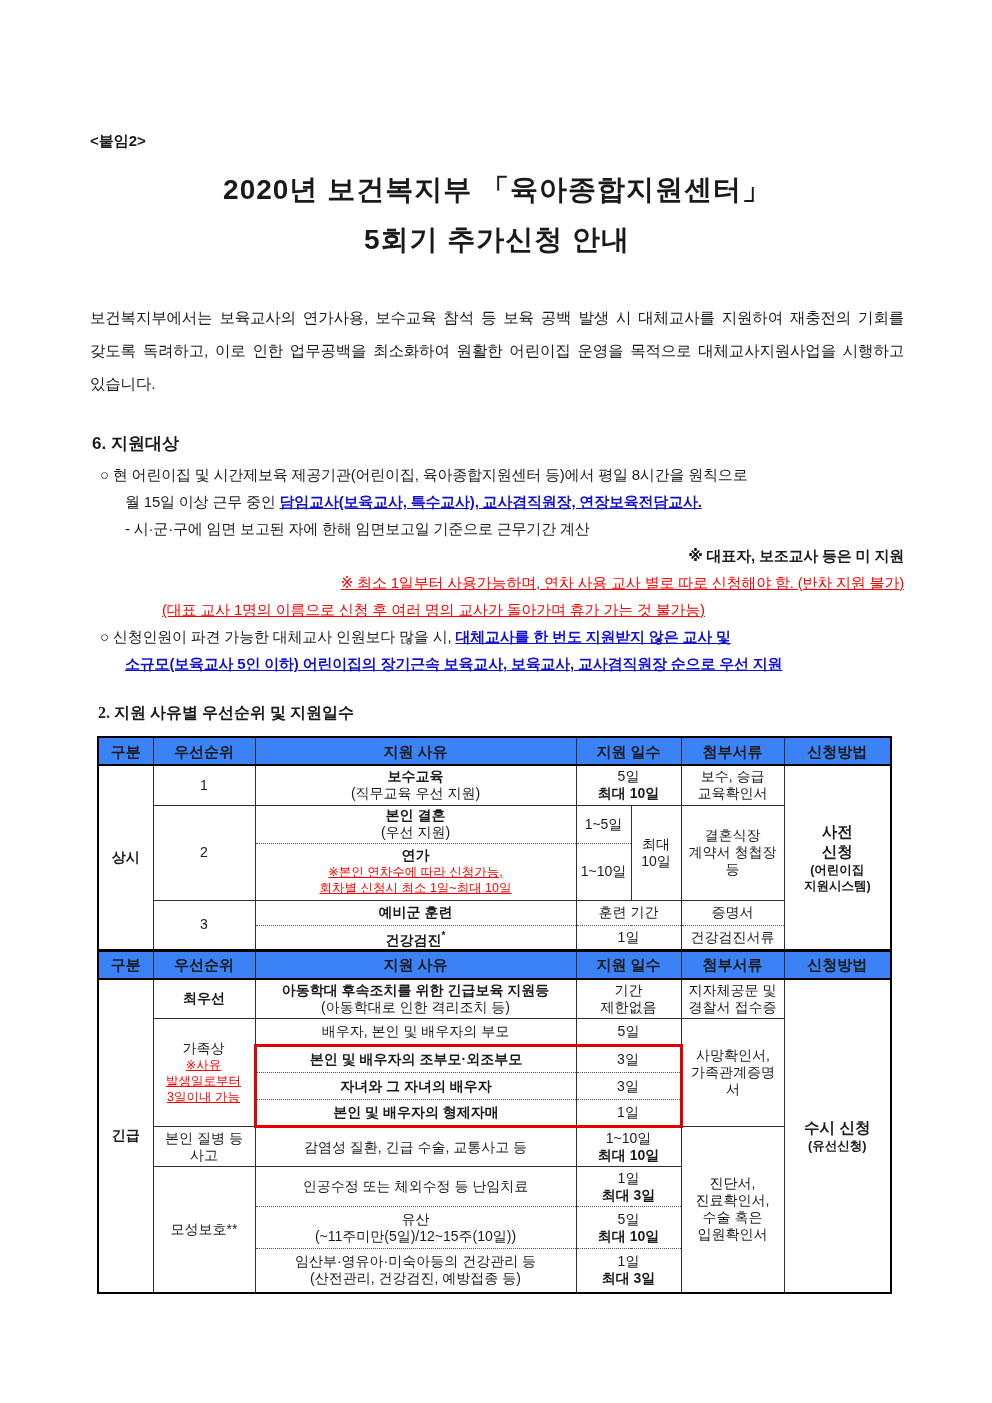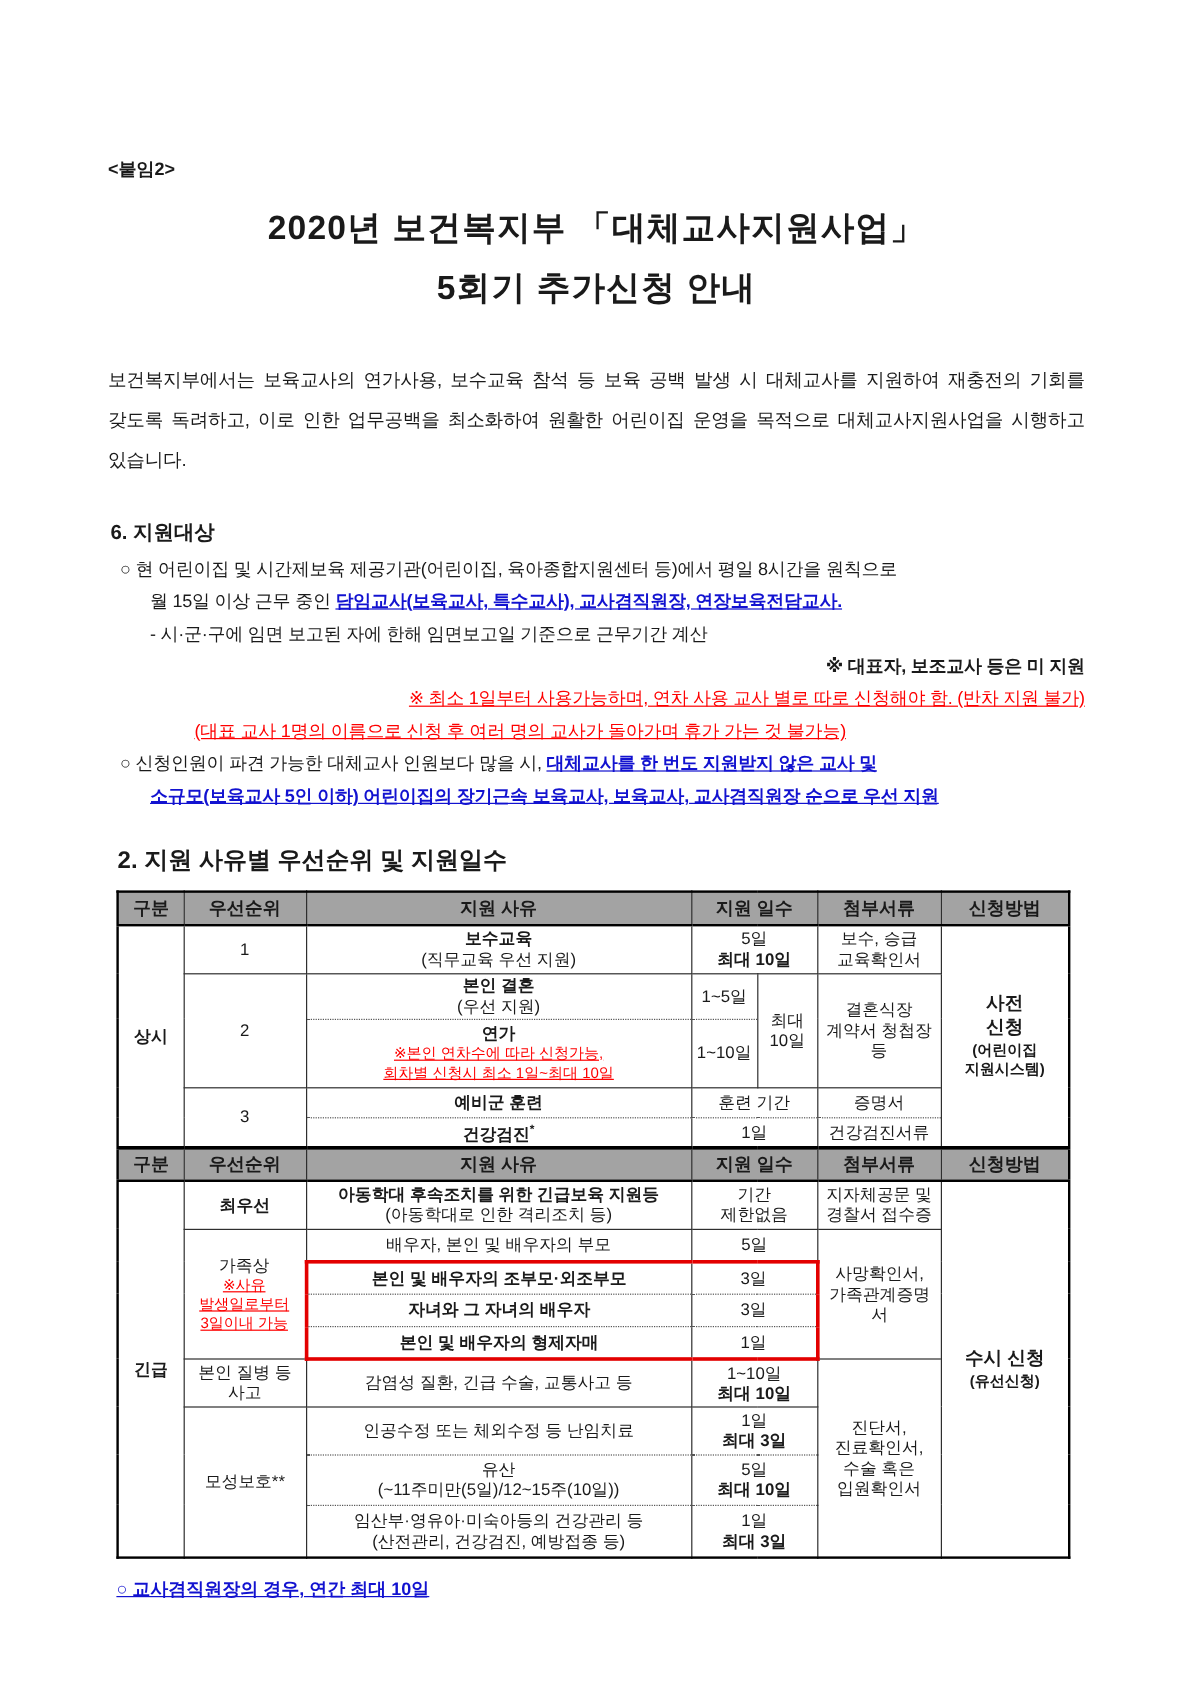--- a/index.html
+++ b/index.html
@@ -10,24 +10,24 @@
   .intro{font-size:15.5px;line-height:33px;text-align:justify;letter-spacing:-0.2px;word-spacing:2px;margin-bottom:32px;}
   .h1{font-size:17px;font-weight:800;margin:0 0 6px 2px;}
   .s1 div{font-size:15px;line-height:27px;letter-spacing:-0.2px;}
   .ind1{padding-left:10px;}
   .ind2{padding-left:35px;}
   .ind3{padding-left:55px;text-align:right;}
   .ind4{padding-left:72px;}
   .blue{color:#1212d0;font-weight:700;text-decoration:underline;}
   .redu{color:#fe0000;text-decoration:underline;}
   .boldln{font-weight:700;}
-  .h2{font-size:20px;font-weight:800;margin:26px 0 12px 8px;}
+  .h2{font-size:16px;font-weight:800;margin:26px 0 12px 8px;font-family:Liberation Serif, serif;}
   table.sup{border-collapse:collapse;table-layout:fixed;width:793px;margin-left:7px;border:2.5px solid #000;}
   table.sup td{border:1px solid #2e2e2e;text-align:center;vertical-align:middle;padding:1px 2px;font-size:14px;line-height:17px;}
-  tr.hdr td{background:#a3a3a3;font-weight:700;font-size:15px;border-bottom:2px solid #000;}
+  tr.hdr td{background:#3b82f6;font-weight:700;font-size:15px;border-bottom:2px solid #000;}
   tr.hdr2 td{border-top:3px solid #000;}
   .pre{white-space:pre-line;text-align:center;}
   .b{font-weight:700;}
   .red{color:#fe0000;}
   .sm{font-size:12.5px;line-height:16px;text-decoration:underline;}
   .docs{font-size:12.5px;line-height:16px;white-space:pre-line;}
   .gubun{font-size:17px;font-weight:800;}
   .mmain{font-weight:700;font-size:15.5px;line-height:20px;white-space:pre-line;}
   .msub{font-weight:700;font-size:12.5px;line-height:16px;white-space:pre-line;}
   .dotb{border-bottom:1px dotted #555 !important;}
@@ -40,21 +40,21 @@
   sup{font-size:10px;}
 </style>
 </head>
 <body>
 
 <div class="page">
 
   <div class="att">&lt;붙임2&gt;</div>
 
   <div class="title">
-    <div>2020년 보건복지부 「대체교사지원사업」</div>
+    <div>2020년 보건복지부 「육아종합지원센터」</div>
     <div>5회기 추가신청 안내</div>
   </div>
 
   <div class="intro">보건복지부에서는 보육교사의 연가사용, 보수교육 참석 등 보육 공백 발생 시 대체교사를 지원하여 재충전의 기회를 갖도록 독려하고, 이로 인한 업무공백을 최소화하여 원활한 어린이집 운영을 목적으로 대체교사지원사업을 시행하고 있습니다.</div>
 
   <div class="h1">6. 지원대상</div>
 
   <div class="s1">
     <div class="ind1">○ 현 어린이집 및 시간제보육 제공기관(어린이집, 육아종합지원센터 등)에서 평일 8시간을 원칙으로</div>
     <div class="ind2"><span>월 15일 이상 근무 중인 </span><span class="blue">담임교사(보육교사, 특수교사), 교사겸직원장, 연장보육전담교사.</span></div>
@@ -234,15 +234,14 @@
             <div>(산전관리, 건강검진, 예방접종 등)</div>
           </td>
       <td colspan="2" class="dott">
             <div>1일</div>
             <div class="b">최대 3일</div>
           </td>
     </tr>
   </tbody>
     </table>
 
-  <div class="footer-note"><span class="blue">○ 교사겸직원장의 경우, 연간 최대 10일</span></div>
 
 </div>
 
 </body></html>

